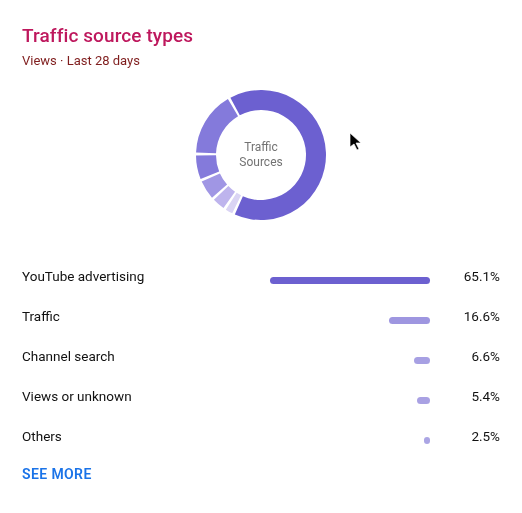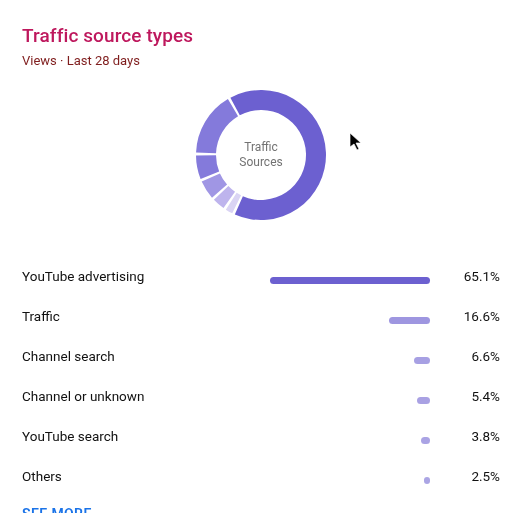--- a/index.html
+++ b/index.html
@@ -120,32 +120,25 @@
       <div class="pct">16.6%</div>
     </div>
     <div class="row">
       <div class="label">Channel search</div>
       <div class="bar-col">
         <div class="bar" style="width: 16.2212px; background: rgb(108, 96, 208); opacity: 0.6;"></div>
       </div>
       <div class="pct">6.6%</div>
     </div>
     <div class="row">
-      <div class="label">Channel or unknown</div>
+      <div class="label">Views or unknown</div>
       <div class="bar-col">
         <div class="bar" style="width: 13.2719px; background: rgb(108, 96, 208); opacity: 0.59;"></div>
       </div>
       <div class="pct">5.4%</div>
-    </div>
-    <div class="row">
-      <div class="label">YouTube search</div>
-      <div class="bar-col">
-        <div class="bar" style="width: 9.33948px; background: rgb(108, 96, 208); opacity: 0.58;"></div>
-      </div>
-      <div class="pct">3.8%</div>
     </div>
     <div class="row">
       <div class="label">Others</div>
       <div class="bar-col">
         <div class="bar" style="width: 6.14439px; background: rgb(108, 96, 208); opacity: 0.57;"></div>
       </div>
       <div class="pct">2.5%</div>
     </div>
   </div>
 

